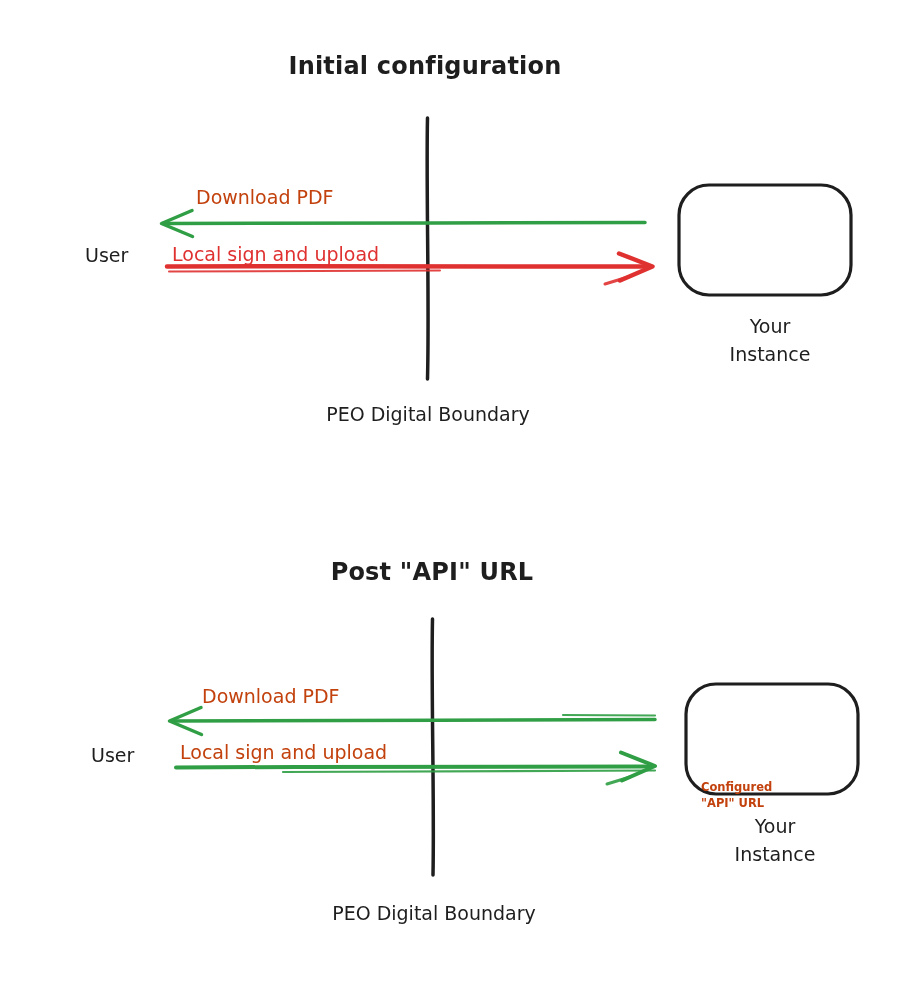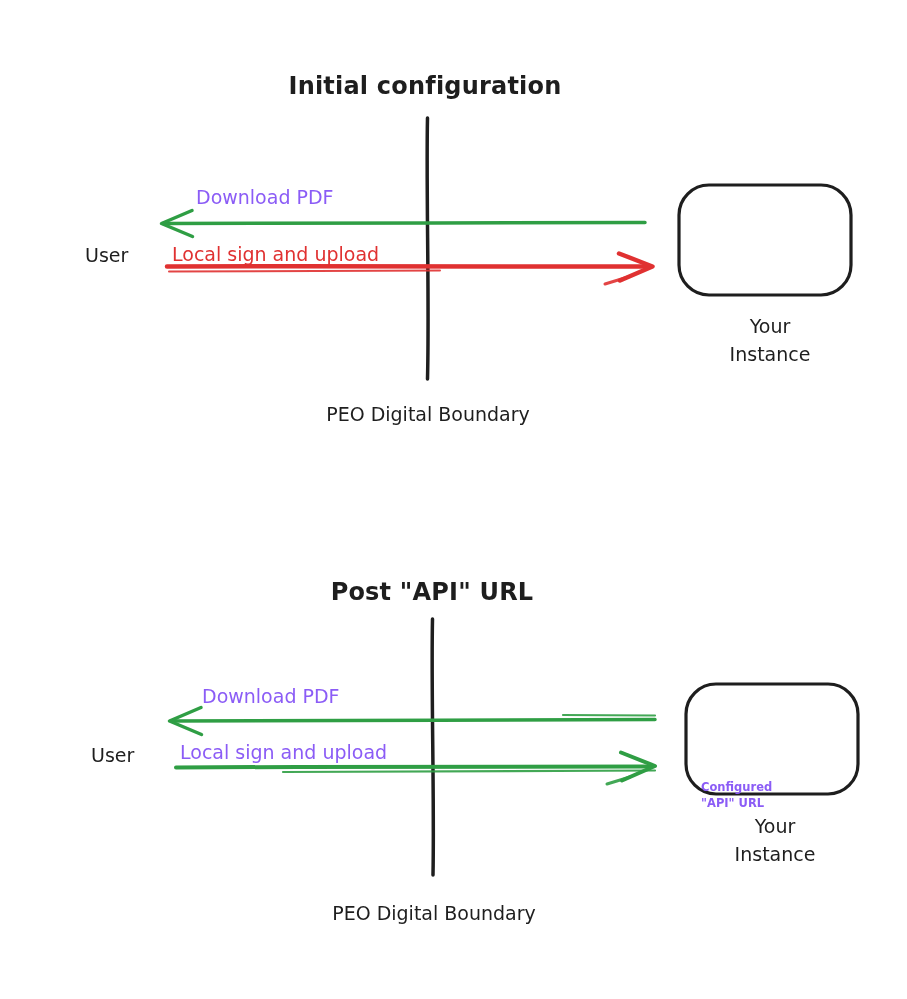--- a/index.html
+++ b/index.html
@@ -7,27 +7,27 @@
     position: relative;
     width: 907px;
     height: 999px;
     background: #ffffff;
     font-family: "DejaVu Sans", "Liberation Sans", sans-serif;
     color: #1e1e1e;
     overflow: hidden;
   }
   .abs { position: absolute; white-space: nowrap; }
   .center { transform: translateX(-50%); text-align: center; }
-  .title { font-size: 24px; font-weight: 600; letter-spacing: 0.2px; margin-top: 20px; }
+  .title { font-size: 24px; font-weight: 600; letter-spacing: 0.2px; }
   .label { font-size: 19px; font-weight: 500; }
   .two-line { line-height: 28px; }
   .two-line span { display: block; margin-left: 12px; }
   .boxnote { font-size: 11.5px; font-weight: 600; line-height: 16px; white-space: nowrap; }
   .boxnote span { display: block; }
-  .green { color: #8b5cf6; }
+  .green { color: #c2410c; }
   .red { color: #e03131; }
   svg.layer { position: absolute; left: 0; top: 0; }
 </style>
 </head>
 <body>
 
 <div class="canvas">
 
   <svg class="layer" width="907" height="999" viewBox="0 0 907 999">
 

